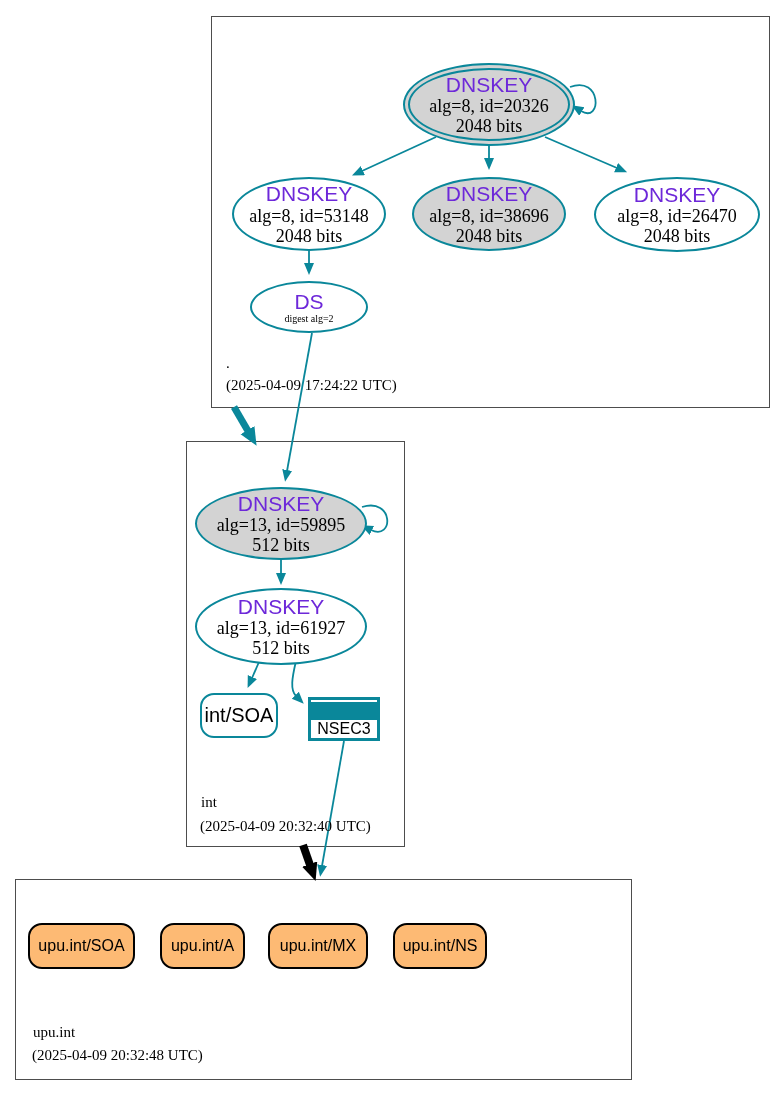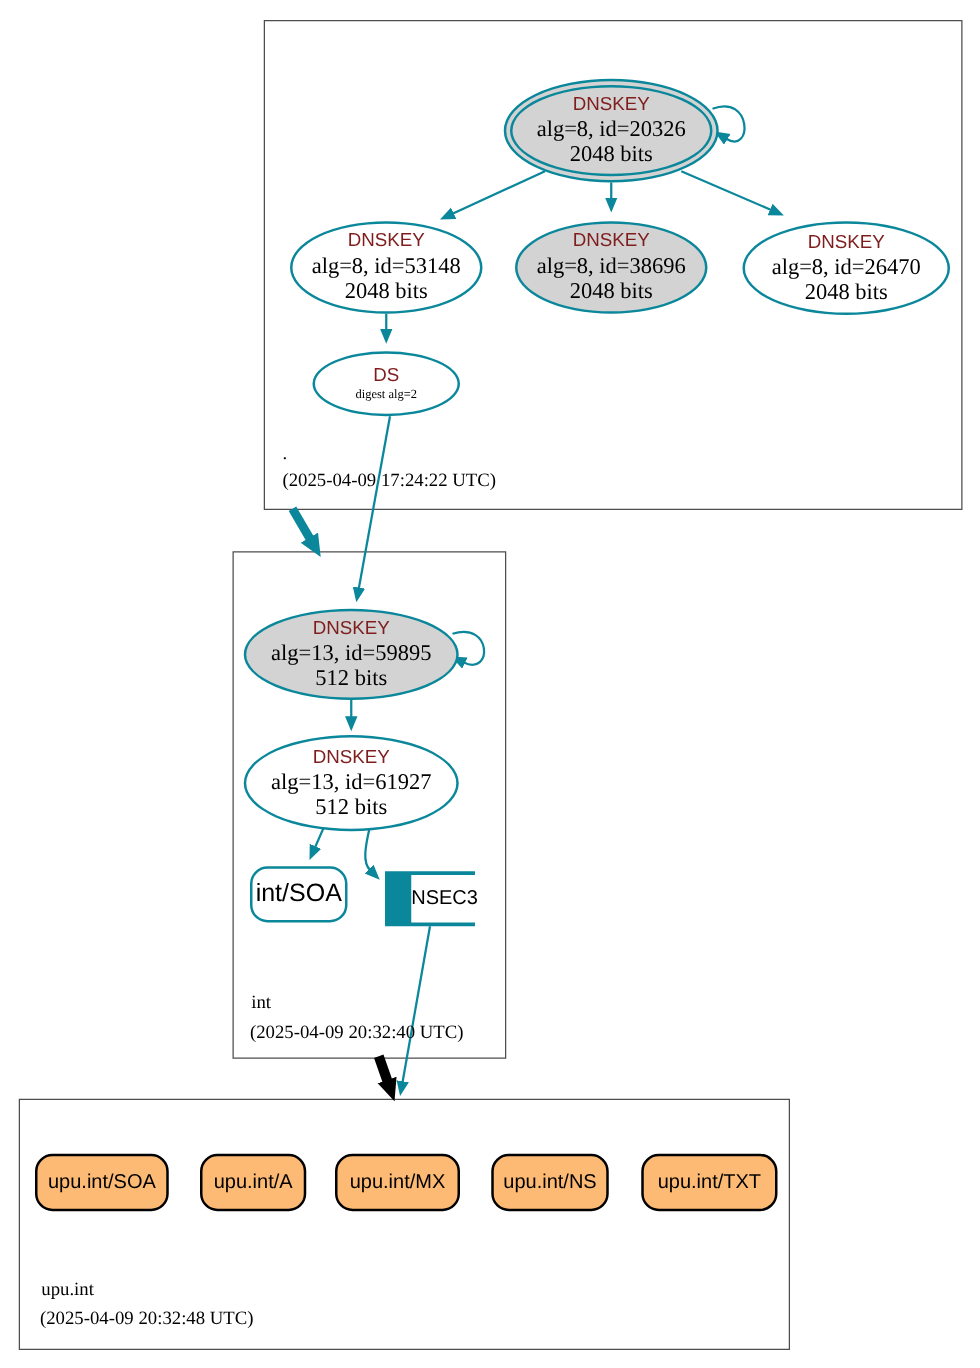--- a/index.html
+++ b/index.html
@@ -14,28 +14,28 @@
   .edge-thick{stroke:var(--secure);fill:none;stroke-width:7px;}
   .edge-thick-black{stroke:var(--insecure);fill:none;stroke-width:8px;}
   .mteal{fill:var(--secure);}
   .mblack{fill:var(--insecure);}
   .node{position:absolute;box-sizing:border-box;display:flex;align-items:center;
         justify-content:center;text-align:center;}
   .ellipse{border:2px solid var(--secure);border-radius:50%;background:#ffffff;}
   .gray{background:var(--node-fill);}
   .inner-ring{position:absolute;inset:3px;border:2px solid var(--secure);border-radius:50%;}
   .ntext{position:relative;display:flex;flex-direction:column;line-height:1.12;}
-  .ntitle{font-size:15px;color:#7f1d1d;}
+  .ntitle{font-size:21px;color:#6d28d9;}
   .ndetail{font-family:"Liberation Serif",serif;font-size:18px;color:#000;}
   .rrset{border:2px solid var(--secure);border-radius:14px;background:#fff;
          font-size:20px;color:#000;}
   .rrset-insecure{border:2px solid #000;border-radius:14px;background:#fdba74;
          font-size:16px;color:#000;}
   .nsec3{position:absolute;box-sizing:border-box;background:var(--secure);
-         display:flex;flex-direction:row;padding:3px;gap:18px;}
+         display:flex;flex-direction:column;padding:3px;gap:18px;}
   .nsec3-strip{height:7px;background:#fff;}
   .nsec3-main{flex:1;background:#fff;display:flex;align-items:center;justify-content:center;
               font-size:16px;color:#000;}
   .zlabel{position:absolute;font-family:"Liberation Serif",serif;font-size:15px;color:#000;}
 </style>
 </head>
 <body>
 
 <div class="canvas">
 
@@ -149,20 +149,17 @@
   </div>
   <div class="node rrset-insecure" style="left:160px;top:923px;width:85px;height:46px">
     <span>upu.int/A</span>
   </div>
   <div class="node rrset-insecure" style="left:268px;top:923px;width:100px;height:46px">
     <span>upu.int/MX</span>
   </div>
   <div class="node rrset-insecure" style="left:393px;top:923px;width:94px;height:46px">
     <span>upu.int/NS</span>
   </div>
-  <div class="node rrset-insecure" style="left:513px;top:923px;width:109px;height:46px">
-    <span>upu.int/TXT</span>
-  </div>
 
   <div class="zlabel" style="left:33px;top:1024px">upu.int</div>
   <div class="zlabel" style="left:32px;top:1047px">(2025-04-09 20:32:48 UTC)</div>
 
 </div>
 
 </body></html>

